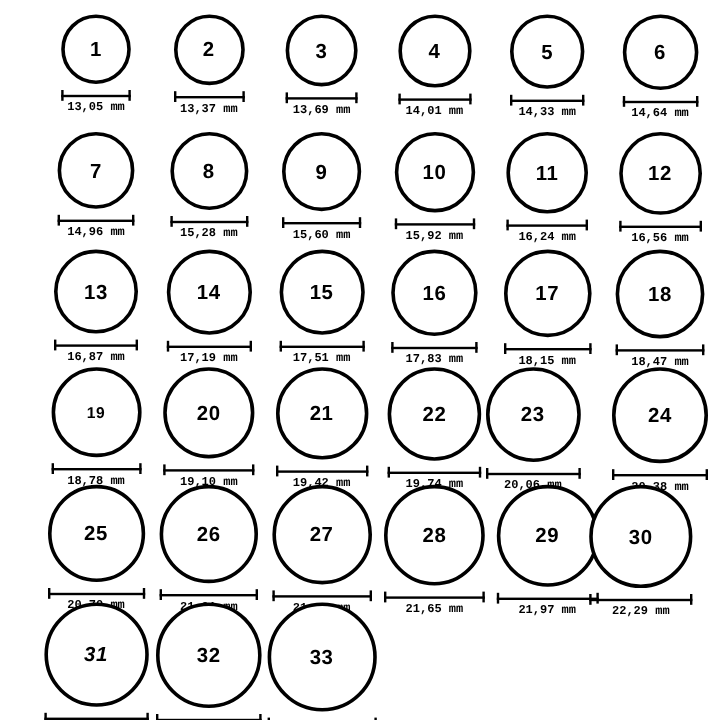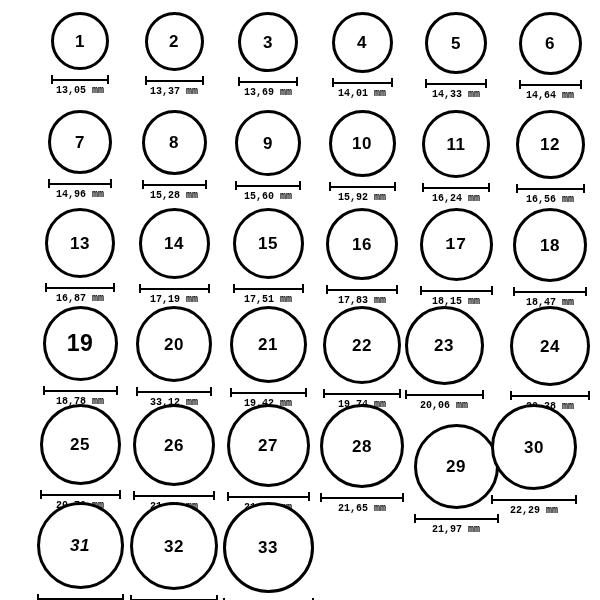--- a/index.html
+++ b/index.html
@@ -247,21 +247,21 @@
       </div>
       <div class="measure" style="width: 72px;">
         <div class="bar"></div>
         <div class="tick left"></div>
         <div class="tick right"></div>
       </div>
       <div class="ring-label">17,83 mm</div>
     </div>
     <div class="ring-cell" style="left: 409px; top: 208px; width: 94px;">
       <div class="ring-circle" style="width: 73px; height: 73px;">
-        <span class="ring-number" style="font-size: 17px; font-family: Liberation Mono, monospace;">17</span>
+        <span class="ring-number" style="font-size: 17px;">17</span>
       </div>
       <div class="measure" style="width: 73px;">
         <div class="bar"></div>
         <div class="tick left"></div>
         <div class="tick right"></div>
       </div>
       <div class="ring-label">18,15 mm</div>
     </div>
     <div class="ring-cell" style="left: 503px; top: 208px; width: 94px;">
       <div class="ring-circle" style="width: 74px; height: 74px;">
@@ -269,39 +269,39 @@
       </div>
       <div class="measure" style="width: 74px;">
         <div class="bar"></div>
         <div class="tick left"></div>
         <div class="tick right"></div>
       </div>
       <div class="ring-label">18,47 mm</div>
     </div>
     <div class="ring-cell" style="left: 33px; top: 306px; width: 94px;">
       <div class="ring-circle" style="width: 75px; height: 75px;">
-        <span class="ring-number" style="font-size: 23px;">19</span>
+        <span class="ring-number" style="font-size: 13px;">19</span>
       </div>
       <div class="measure" style="width: 75px;">
         <div class="bar"></div>
         <div class="tick left"></div>
         <div class="tick right"></div>
       </div>
       <div class="ring-label">18,78 mm</div>
     </div>
     <div class="ring-cell" style="left: 127px; top: 306px; width: 94px;">
       <div class="ring-circle" style="width: 76px; height: 76px;">
         <span class="ring-number" style="font-size: 17px;">20</span>
       </div>
       <div class="measure" style="width: 76px;">
         <div class="bar"></div>
         <div class="tick left"></div>
         <div class="tick right"></div>
       </div>
-      <div class="ring-label">33,12 mm</div>
+      <div class="ring-label">19,10 mm</div>
     </div>
     <div class="ring-cell" style="left: 221px; top: 306px; width: 94px;">
       <div class="ring-circle" style="width: 77px; height: 77px;">
         <span class="ring-number" style="font-size: 17px;">21</span>
       </div>
       <div class="measure" style="width: 77px;">
         <div class="bar"></div>
         <div class="tick left"></div>
         <div class="tick right"></div>
       </div>
@@ -377,21 +377,21 @@
       <div class="ring-circle" style="width: 84px; height: 84px;">
         <span class="ring-number" style="font-size: 17px;">28</span>
       </div>
       <div class="measure" style="width: 84px;">
         <div class="bar"></div>
         <div class="tick left"></div>
         <div class="tick right"></div>
       </div>
       <div class="ring-label">21,65 mm</div>
     </div>
-    <div class="ring-cell" style="left: 409px; top: 404px; width: 94px; margin-top: 20px;">
+    <div class="ring-cell" style="left: 409px; top: 404px; width: 94px;">
       <div class="ring-circle" style="width: 85px; height: 85px;">
         <span class="ring-number" style="font-size: 17px;">29</span>
       </div>
       <div class="measure" style="width: 85px;">
         <div class="bar"></div>
         <div class="tick left"></div>
         <div class="tick right"></div>
       </div>
       <div class="ring-label">21,97 mm</div>
     </div>

